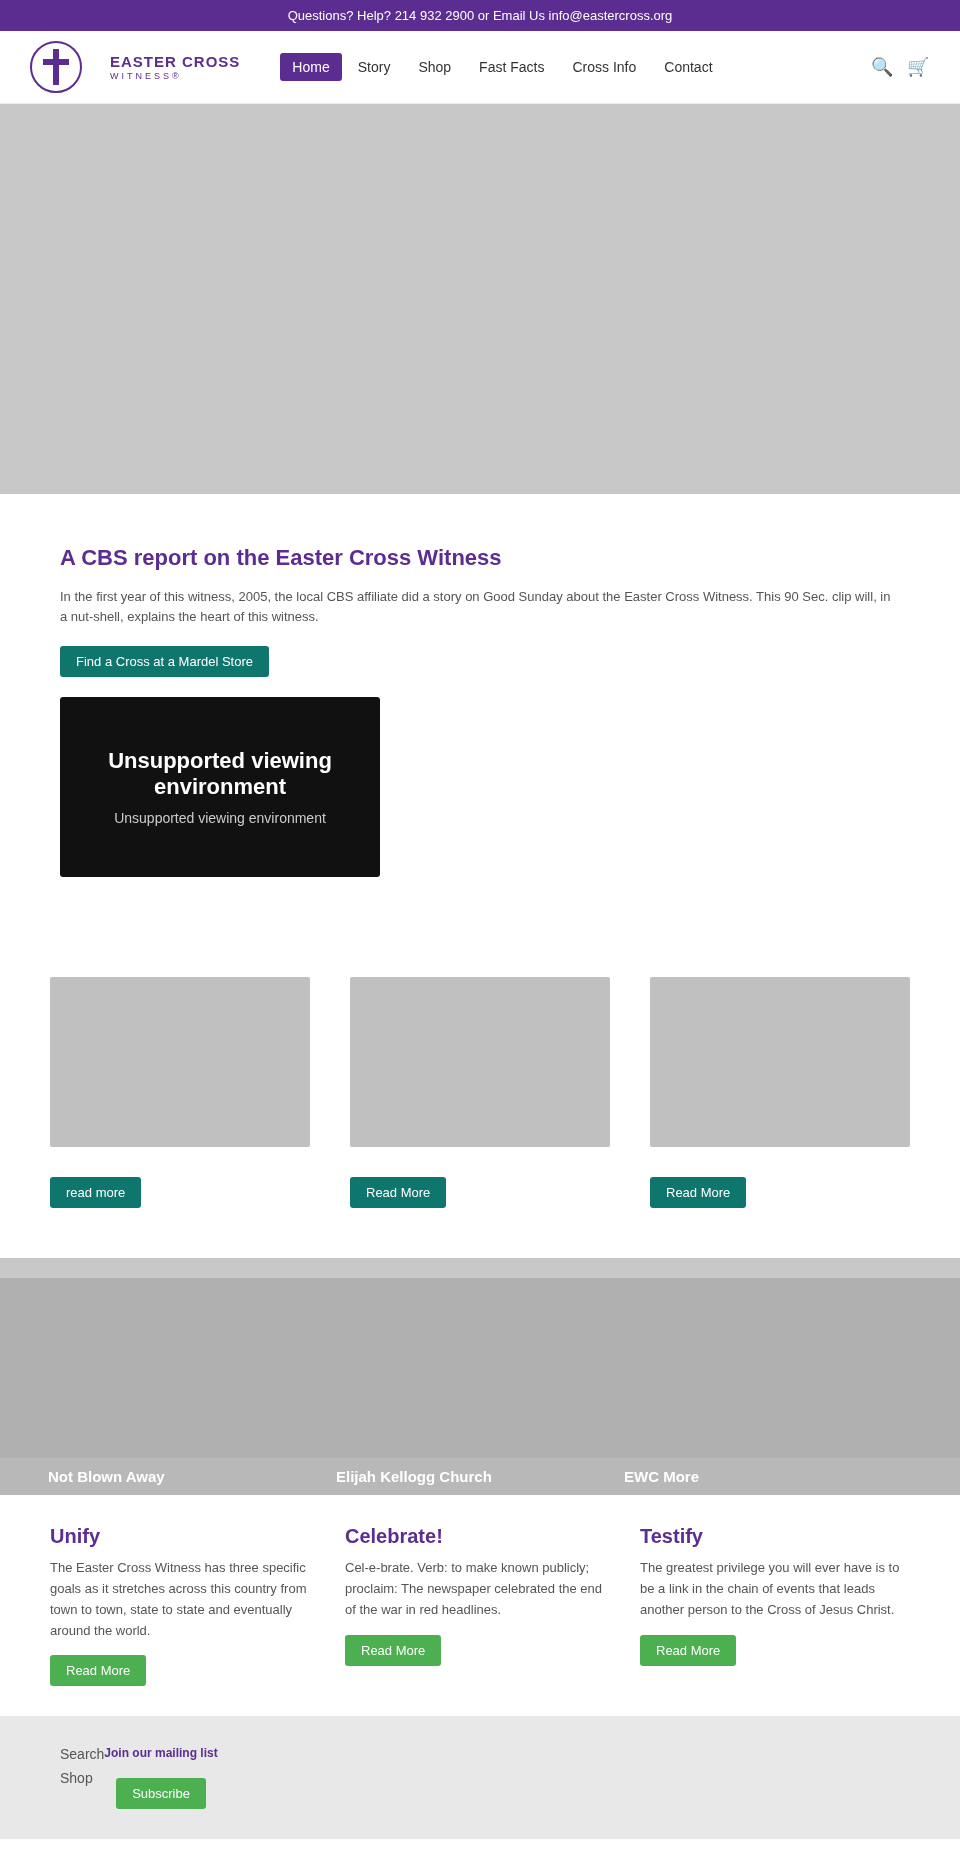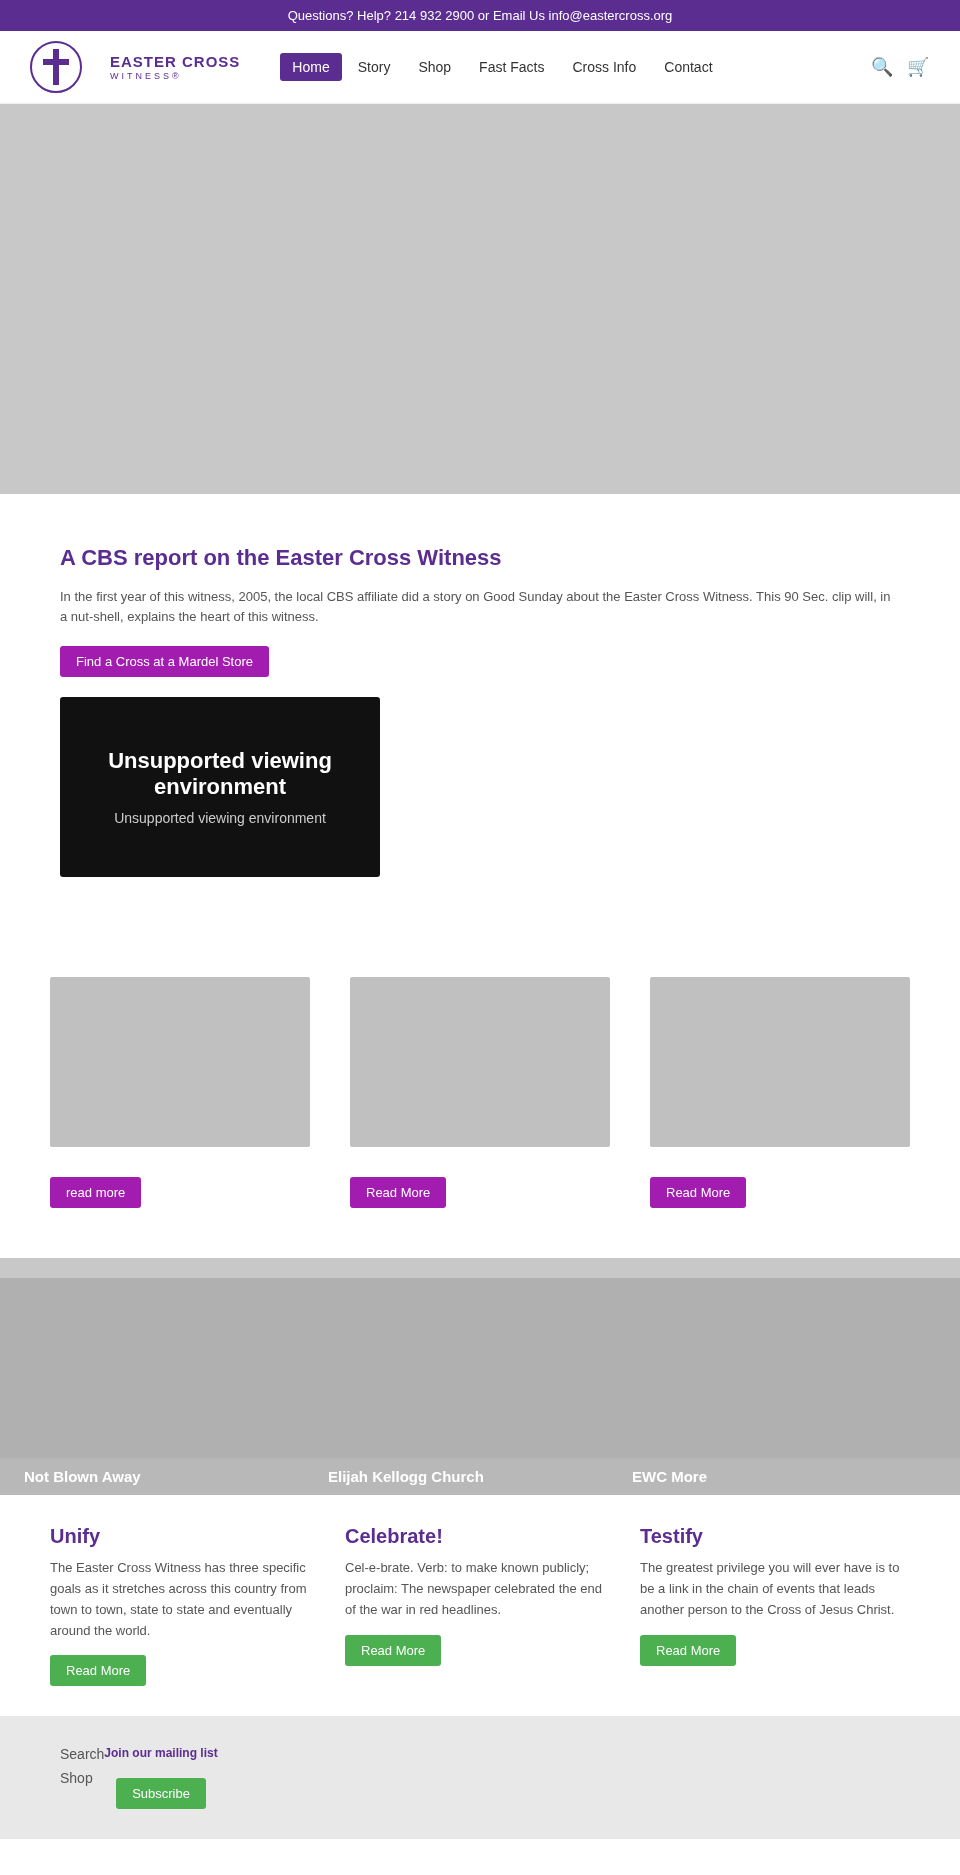--- a/index.html
+++ b/index.html
@@ -96,21 +96,21 @@
       margin-bottom: 14px;
       line-height: 1.3;
     }
     .section-text {
       font-size: 13px;
       color: #555;
       line-height: 1.6;
       margin-bottom: 18px;
     }
     .btn-cyan {
-      background: #a21caf;
+      background: #0f766e;
       color: #fff;
       border: none;
       padding: 8px 16px;
       font-size: 13px;
       border-radius: 3px;
       cursor: pointer;
       display: inline-block;
       margin-bottom: 20px;
     }
     .btn-green {
@@ -176,21 +176,21 @@
       display: flex;
       height: 180px;
     }
     .gray-img-col {
       flex: 1;
       background: #b0b0b0;
     }
     .gray-labels-row {
       display: flex;
       background: #b8b8b8;
-      padding: 10px 24px;
+      padding: 10px 48px;
     }
     .gray-label {
       flex: 1;
       color: #fff;
       font-size: 15px;
       font-weight: bold;
     }
 
     
     .cards-section {

